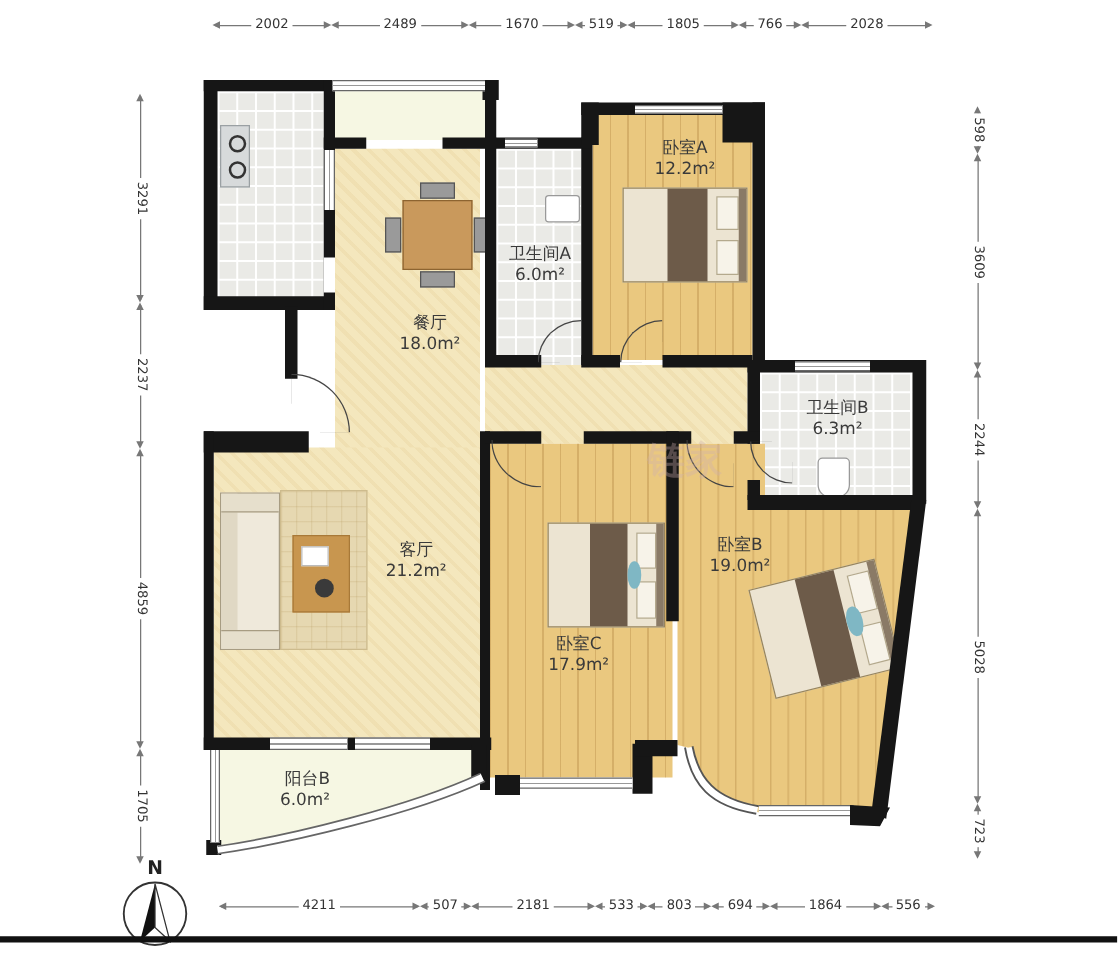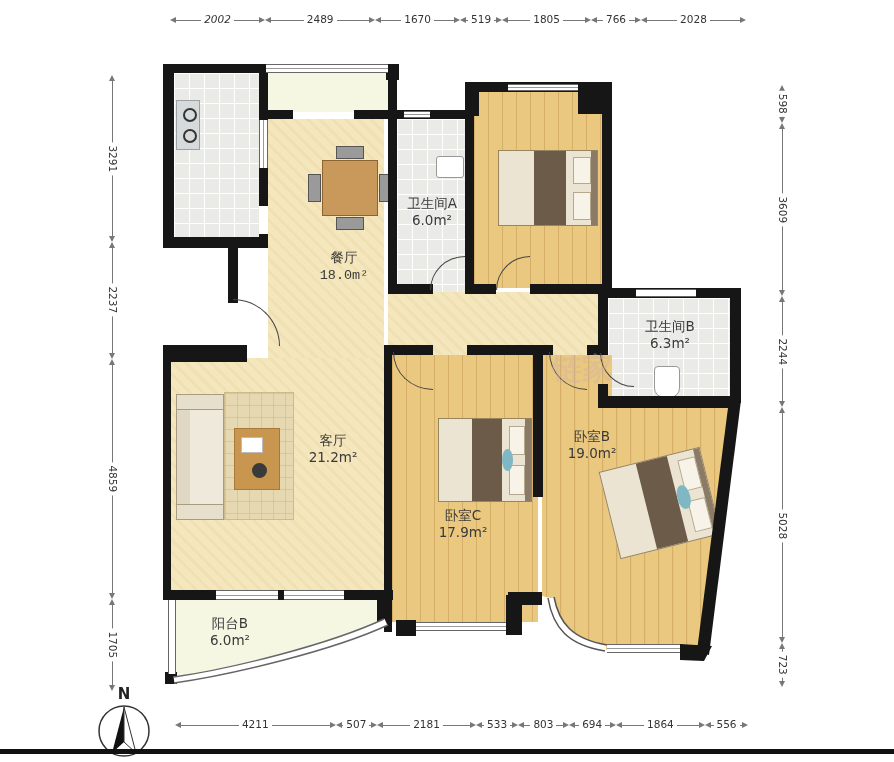--- a/index.html
+++ b/index.html
@@ -49,21 +49,21 @@
   .arr{position:absolute;width:0;height:0;}
   .arr.l{left:0;top:50%;margin-top:-3px;border-top:3px solid transparent;border-bottom:3px solid transparent;border-right:6px solid #777;}
   .arr.r{right:0;top:50%;margin-top:-3px;border-top:3px solid transparent;border-bottom:3px solid transparent;border-left:6px solid #777;}
   .arr.u{top:0;left:50%;margin-left:-3px;border-left:3px solid transparent;border-right:3px solid transparent;border-bottom:6px solid #777;}
   .arr.d{bottom:0;left:50%;margin-left:-3px;border-left:3px solid transparent;border-right:3px solid transparent;border-top:6px solid #777;}
   .dim-label{position:relative;background:#fff;padding:0 3px;font-size:10.5px;color:#333;z-index:1;line-height:1.1;}
   .dim-label.v{transform:rotate(90deg);}
   
   #watermark{position:absolute;left:105px;top:322px;width:620px;z-index:40;pointer-events:none;
              font-size:80px;font-weight:bold;color:rgba(188,188,188,.33);letter-spacing:4px;white-space:nowrap;}
-  #watermark2{position:absolute;left:552px;top:352px;z-index:40;pointer-events:none;
+  #watermark2{position:absolute;left:518px;top:352px;z-index:40;pointer-events:none;
               font-size:30px;font-weight:bold;color:rgba(205,175,175,.35);width:60px;line-height:1.1;}
   #compass{position:absolute;left:96px;top:686px;z-index:30;text-align:center;width:56px;}
   #compass .n{font-size:15px;font-weight:bold;color:#222;line-height:1.1;}
   #bottom-bar{position:absolute;left:0;top:749px;width:894px;height:5px;background:#111;z-index:60;}
   svg.overlay{position:absolute;left:0;top:0;pointer-events:none;}
 </style>
 </head>
 <body>
 
 <div id="stage">
@@ -196,51 +196,55 @@
   <div class="winh" style="left:607px;top:644px;width:76px;height:9px;"></div>
   <div class="winv" style="left:168px;top:600px;width:8px;height:74px;"></div>
 
   <div class="door tr" style="left:233px;top:299px;width:47px;height:47px;"></div>
   <div class="door tl" style="left:430px;top:256px;width:35px;height:34px;"></div>
   <div class="door tl" style="left:496px;top:256px;width:34px;height:34px;"></div>
   <div class="door bl" style="left:600px;top:353px;width:34px;height:34px;"></div>
   <div class="door bl" style="left:393px;top:352px;width:40px;height:38px;"></div>
   <div class="door bl" style="left:549px;top:352px;width:38px;height:38px;"></div>
 
+  <div class="room-label" style="left:506px;top:110px;width:84px;">
+    <span>卧室A</span>
+      <span>12.2m²</span>
+    </div>
   <div class="room-label" style="left:397px;top:195px;width:70px;">
     <span>卫生间A</span>
       <span>6.0m²</span>
     </div>
-  <div class="room-label" style="left:308px;top:250px;width:72px;font-family:Liberation Mono, monospace;">
+  <div class="room-label" style="left:308px;top:250px;width:72px;">
     <span>餐厅</span>
       <span>18.0m²</span>
     </div>
   <div class="room-label" style="left:630px;top:318px;width:80px;">
     <span>卫生间B</span>
       <span>6.3m²</span>
     </div>
   <div class="room-label" style="left:299px;top:432px;width:68px;">
     <span>客厅</span>
       <span>21.2m²</span>
     </div>
   <div class="room-label" style="left:556px;top:428px;width:72px;">
     <span>卧室B</span>
       <span>19.0m²</span>
     </div>
   <div class="room-label" style="left:428px;top:507px;width:70px;">
     <span>卧室C</span>
       <span>17.9m²</span>
     </div>
-  <div class="room-label" style="left:196px;top:615px;width:68px;">
+  <div class="room-label" style="left:196px;top:615px;width:68px;text-align:right;">
     <span>阳台B</span>
       <span>6.0m²</span>
     </div>
 
   <div class="dim-rail" style="left:170px;top:12px;width:576px;height:16px;">
-      <div class="dim-seg" style="flex-grow: 2002; font-style: italic;">
+      <div class="dim-seg" style="flex-grow: 2002;">
         <i class="arr l"></i>
         <span class="dim-label">2002</span>
         <i class="arr r"></i>
       </div>
       <div class="dim-seg" style="flex-grow: 2489;">
         <i class="arr l"></i>
         <span class="dim-label">2489</span>
         <i class="arr r"></i>
       </div>
       <div class="dim-seg" style="flex-grow: 1670;">

